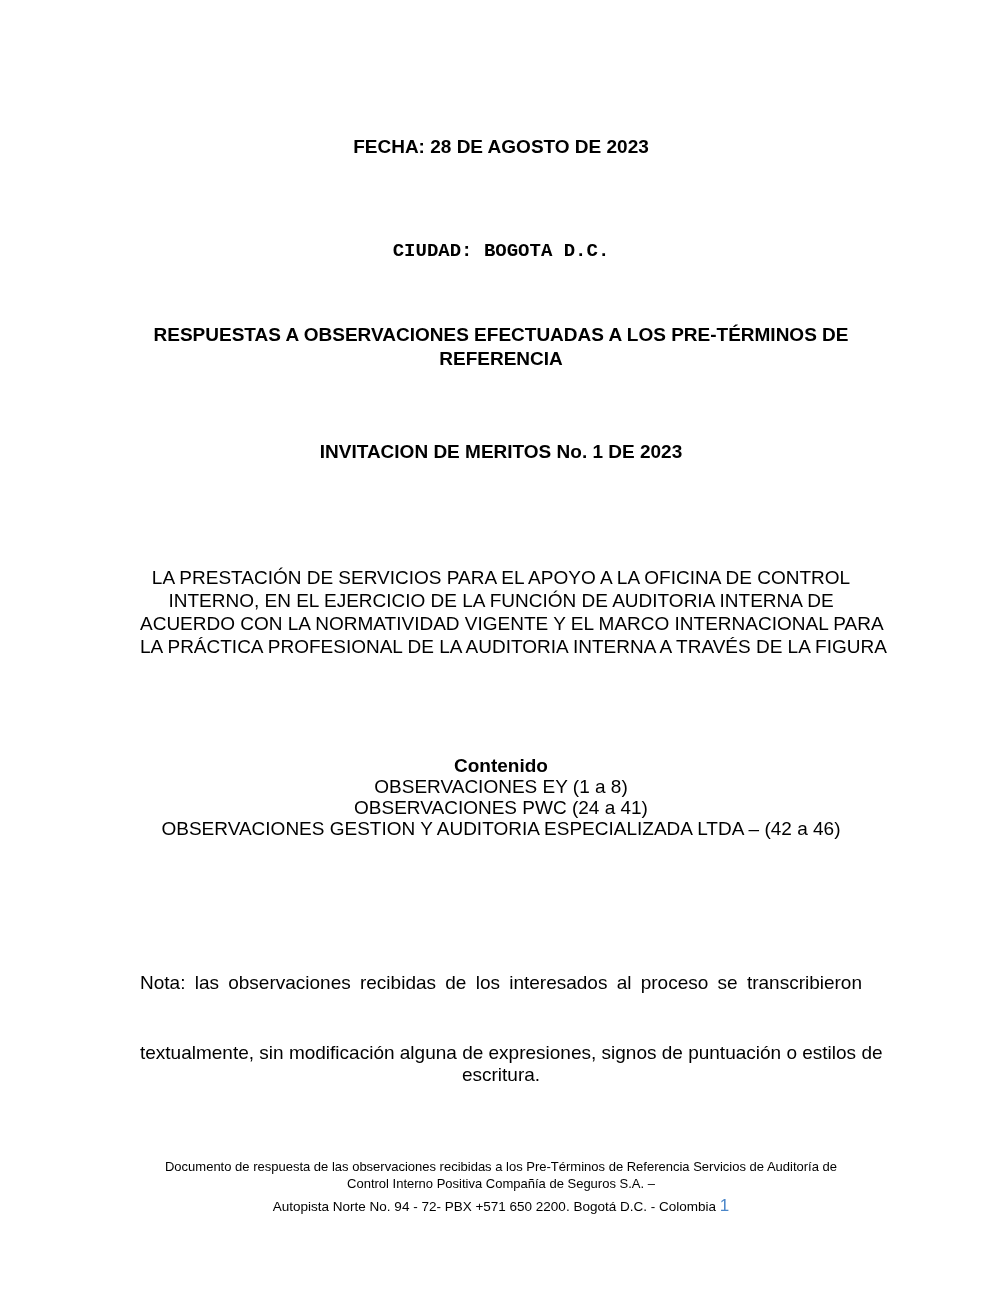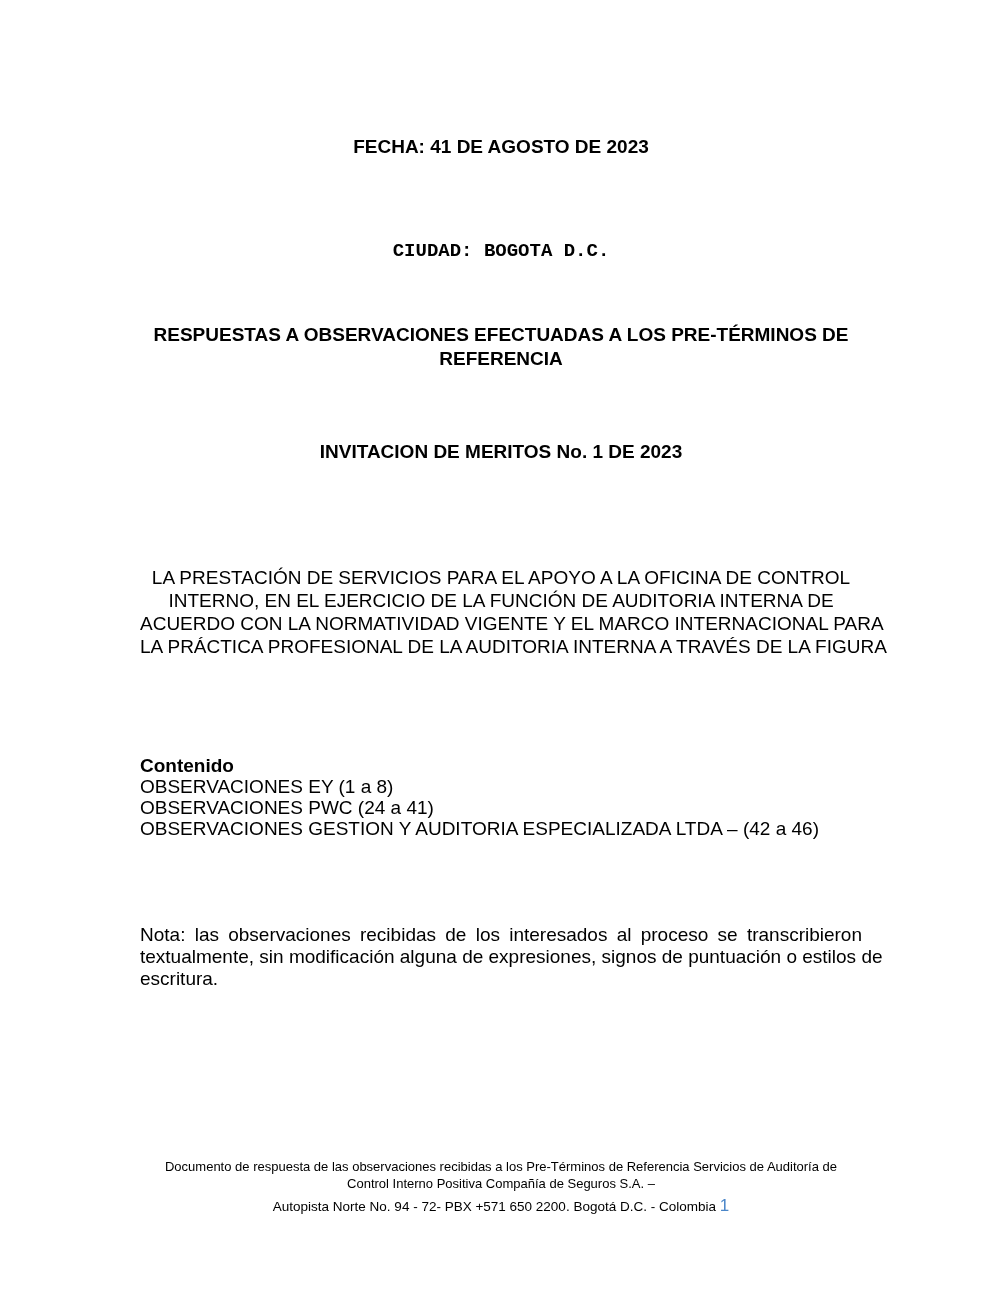--- a/index.html
+++ b/index.html
@@ -18,35 +18,36 @@
   }
   .block {
     position: absolute;
     left: 140px;
     width: 722px;
     font-size: 19px;
     line-height: 23px;
   }
   .bold   { font-weight: bold; }
   .center { text-align: center; }
-  .left   { text-align: left; }
+  .left   { text-align: center; }
   .nowrap { white-space: nowrap; }
 
   .title-block     { top: 323px; line-height: 24px; }
   .date-block      { top: 135px; }
   .city-block      { top: 240px; font-family: Liberation Mono, monospace; }
   .invite-block    { top: 440px; }
   .object-head     { top: 527px; }
   .object-para     { top: 566px; line-height: 23px; }
   .contents-block  { top: 755px; line-height: 21px; }
   .note-block      { top: 924px; line-height: 22px; }
 
   .just-line {
     text-align: justify;
     text-align-last: justify;
+    margin-top: 48px;
   }
 
   .footer-line1 {
     top: 1158px;
     font-size: 13px;
     line-height: 17px;
     text-align: center;
   }
   .footer-line2 {
     top: 1196px;
@@ -57,21 +58,21 @@
   .page-number {
     color: #4a86c8;
     font-size: 17px;
   }
 </style>
 </head>
 <body>
 
 <div class="page">
 
-  <div class="block center bold nowrap date-block">FECHA: 41 DE AGOSTO DE 2023</div>
+  <div class="block center bold nowrap date-block">FECHA: 28 DE AGOSTO DE 2023</div>
 
   <div class="block center bold nowrap city-block">CIUDAD: BOGOTA D.C.</div>
 
   <div class="block center bold title-block">
     <div class="nowrap">RESPUESTAS A OBSERVACIONES EFECTUADAS A LOS PRE-TÉRMINOS DE</div>
     <div class="nowrap">REFERENCIA</div>
   </div>
 
   <div class="block center bold nowrap invite-block">INVITACION DE MERITOS No. 1 DE 2023</div>
 

